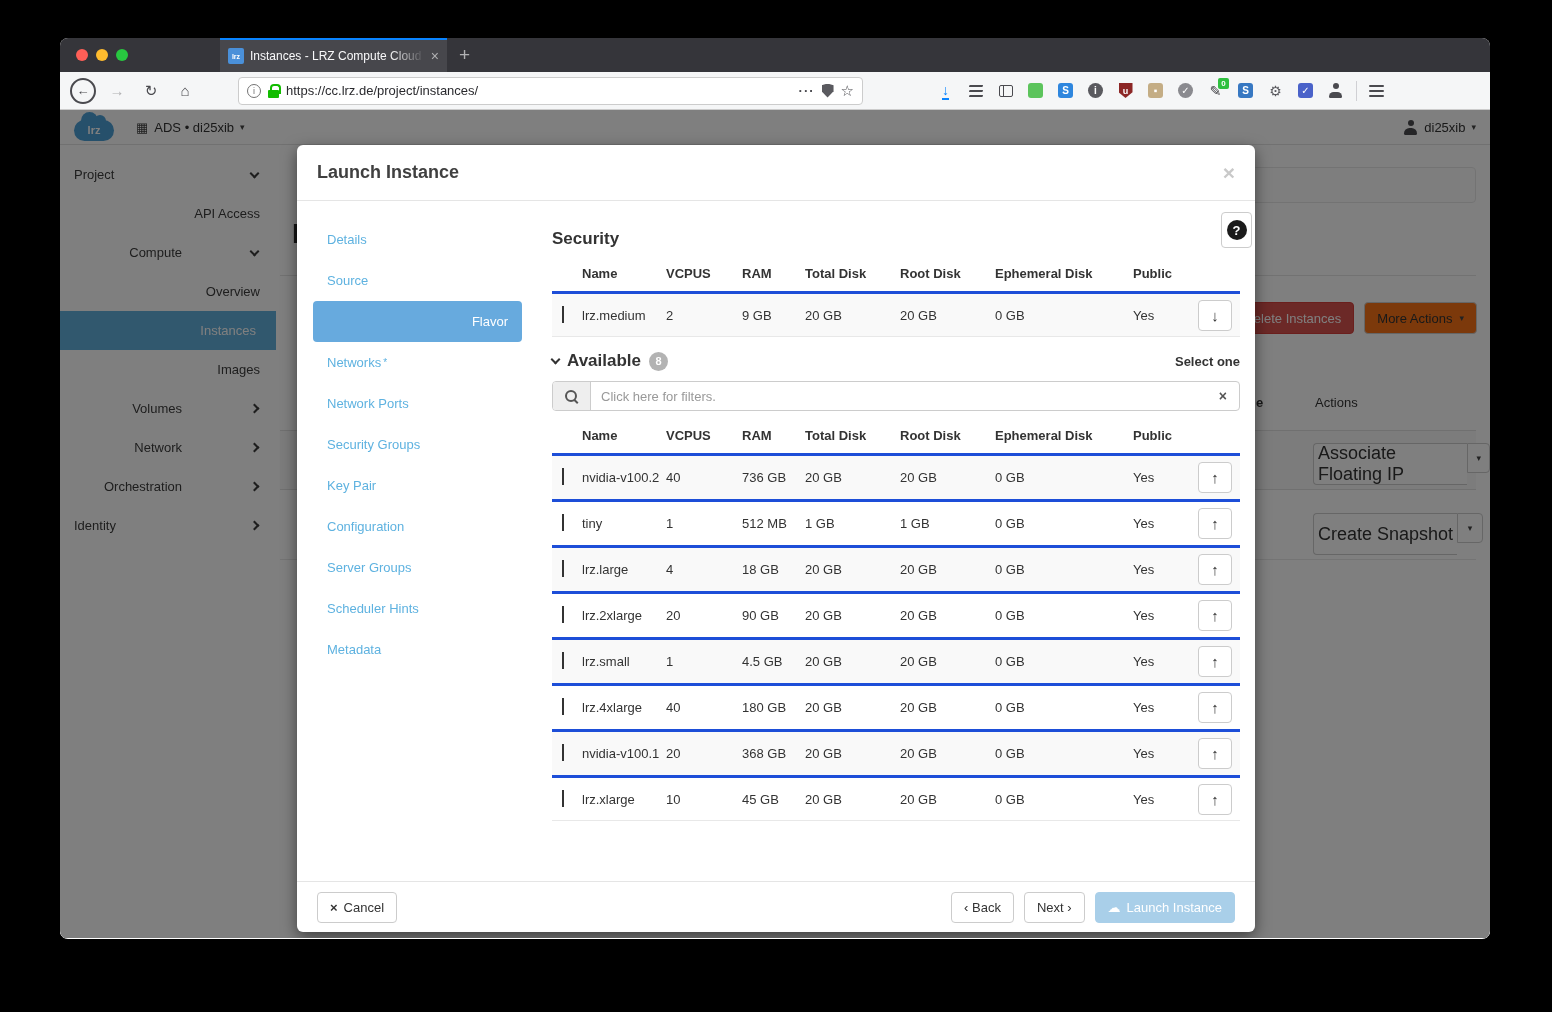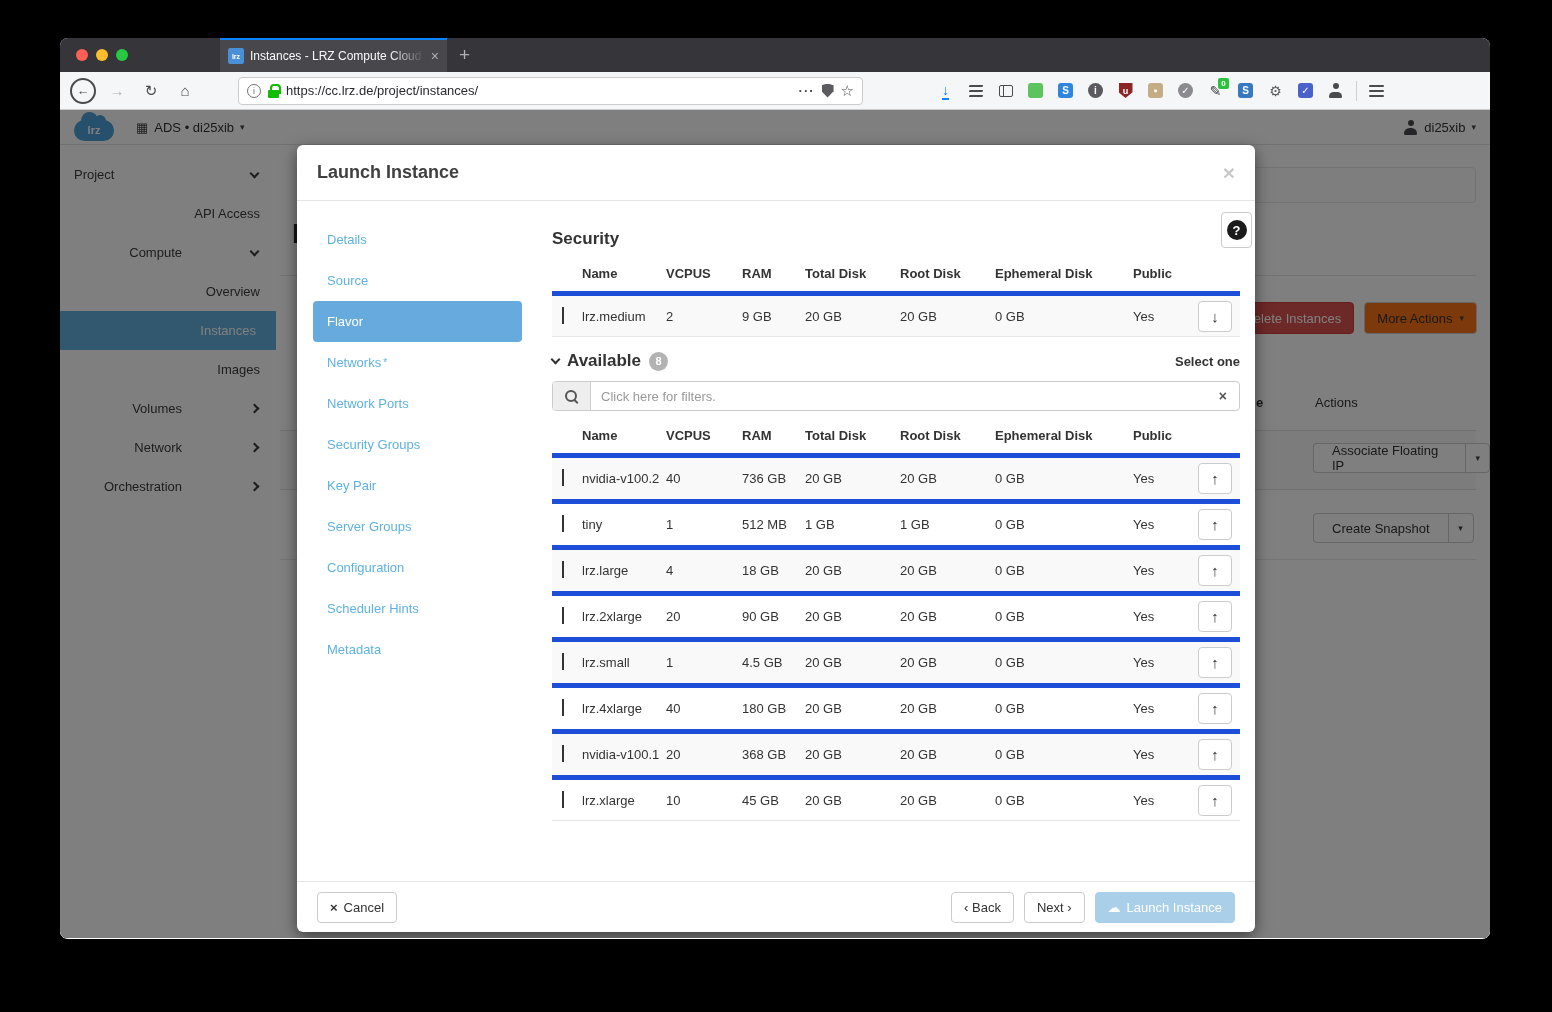--- a/index.html
+++ b/index.html
@@ -100,52 +100,52 @@
   .pbtn-row{position:absolute;top:157px;right:13px;display:flex;gap:10px;}
   .btn{height:32px;border:1px solid #ccc;border-radius:4px;background:#f97316;color:#333;font-size:13px;
     display:inline-flex;align-items:center;justify-content:center;padding:0 12px;gap:7px;}
   .btn.danger{background:#d9534f;border-color:#d43f3a;color:#fff;}
   .hdr-frag{position:absolute;top:250px;left:976px;font-size:13px;font-weight:bold;color:#333;}
   .actions-hdr{position:absolute;top:250px;left:1035px;font-size:13px;font-weight:normal;color:#333;}
   .tbl-line{position:absolute;top:285px;left:0;right:14px;height:1px;background:#e0e0e0;}
   .prow1{position:absolute;top:286px;left:0;right:14px;height:59px;background:#f9f9f9;border-bottom:1px solid #e0e0e0;}
   .prow2{position:absolute;top:345px;left:0;right:14px;height:70px;border-bottom:1px solid #e8e8e8;}
   .split{position:absolute;display:flex;}
-  .split .main{height:30px;border:1px solid #ccc;border-right:none;border-radius:4px 0 0 4px;background:#fff;
-    color:#333;font-size:13px;display:flex;align-items:center;padding:0 18px;}
+  .split .main{height:42px;border:1px solid #ccc;border-right:none;border-radius:4px 0 0 4px;background:#fff;
+    color:#333;font-size:18px;display:flex;align-items:center;padding:0 4px;}
   .split .car{height:30px;width:26px;border:1px solid #ccc;border-radius:0 4px 4px 0;background:#fff;
     display:flex;align-items:center;justify-content:center;}
 
   .backdrop{position:absolute;inset:0;background:rgba(0,0,0,0.5);z-index:5;}
 
   
   .modal{position:absolute;left:237px;top:35px;width:958px;height:787px;background:#fff;border-radius:6px;
     z-index:6;box-shadow:0 5px 15px rgba(0,0,0,.5);display:flex;flex-direction:column;font-size:13px;color:#404040;}
   .m-head{height:56px;border-bottom:1px solid #e5e5e5;display:flex;align-items:center;padding:0 20px;flex:none;}
   .m-title{font-size:18px;font-weight:bold;color:#404040;}
   .m-close{margin-left:auto;color:#c9c9c9;font-size:21px;font-weight:bold;line-height:1;}
   .m-body{flex:1;display:flex;padding:14px 15px 0 16px;overflow:hidden;}
   .steps{width:209px;flex:none;padding-top:4px;}
   .step{height:41px;display:flex;align-items:center;padding:0 14px;color:#5eb2e0;border-radius:4px;}
-  .step.active{background:#67aade;color:#fff;}
+  .step.active{background:#67aade;color:#fff;justify-content:flex-end;}
   .step sup{font-size:10px;margin-left:2px;}
   .m-content{flex:1;margin-left:30px;position:relative;}
   .m-desc{font-size:13px;color:#404040;padding-right:90px;line-height:1.25;}
   .help-btn{position:absolute;top:-3px;right:-12px;width:31px;height:36px;border:1px solid #ccc;border-radius:4px;
     background:#fff;display:flex;align-items:center;justify-content:center;}
   .help-circ{width:20px;height:20px;border-radius:50%;background:#1b1b1b;color:#fff;font-size:13px;font-weight:bold;
     display:flex;align-items:center;justify-content:center;}
   .sec-head{font-size:17px;font-weight:bold;color:#333;margin-top:14px;display:flex;align-items:center;gap:8px;}
   .badge-circ{width:19px;height:19px;border-radius:50%;background:#b3b3b3;color:#fff;font-size:11px;font-weight:bold;
     display:flex;align-items:center;justify-content:center;}
   .select-hint{margin-left:auto;font-size:13px;font-weight:bold;color:#333;}
   .frow{display:grid;grid-template-columns:30px 84px 76px 63px 95px 95px 138px 58px 1fr;align-items:center;min-height:46px;}
   .frow.hdr{min-height:36px;font-weight:bold;color:#333;}
   .frow .cell{font-size:13px;color:#333;}
-  .frow{border-top:5px solid #1d4ed8;}
+  .frow{border-top:3px solid #1d4ed8;}
   .frow.hdr{border-top:none;}
   .ftable{margin-top:6px;}
   .ftable .frow:last-child{border-bottom:1px solid #e8e8e8;}
   .frow.stripe{background:#f9f9f9;}
   .rchev{width:8px;height:8px;border-right:2.5px solid #333;border-top:2.5px solid #333;transform:rotate(45deg);
     margin-left:10px;}
   .arrow-btn{width:34px;height:31px;border:1px solid #ccc;border-radius:4px;background:#fff;color:#333;
     font-size:15px;display:flex;align-items:center;justify-content:center;justify-self:end;margin-right:8px;}
   .searchbar{margin-top:10px;height:30px;display:flex;border:1px solid #ccc;border-radius:4px;overflow:hidden;}
   .search-addon{width:38px;background:#eee;border-right:1px solid #ccc;display:flex;align-items:center;justify-content:center;}
@@ -295,20 +295,24 @@
           <div class="side-item lv2">
             <span class="lbl">Volumes</span>
             <span class="chev right"></span>
           </div>
           <div class="side-item lv2">
             <span class="lbl">Network</span>
             <span class="chev right"></span>
           </div>
           <div class="side-item lv2">
             <span class="lbl">Orchestration</span>
+            <span class="chev right"></span>
+          </div>
+          <div class="side-item lv1">
+            <span class="lbl">Identity</span>
             <span class="chev right"></span>
           </div>
         </div>
 
       <div class="content">
         <div class="page-title">Instances</div>
         <div class="alert-box"></div>
         <div class="page-divider"></div>
         <div class="pbtn-row">
           <span class="btn danger">Delete Instances</span>
@@ -362,24 +366,24 @@
             <div class="step">
               <span>Network Ports</span>
             </div>
             <div class="step">
               <span>Security Groups</span>
             </div>
             <div class="step">
               <span>Key Pair</span>
             </div>
             <div class="step">
+              <span>Configuration</span>
+            </div>
+            <div class="step">
               <span>Server Groups</span>
-            </div>
-            <div class="step">
-              <span>Configuration</span>
             </div>
             <div class="step">
               <span>Scheduler Hints</span>
             </div>
             <div class="step">
               <span>Metadata</span>
             </div>
           </div>
         <div class="m-content">
           <div class="help-btn">

